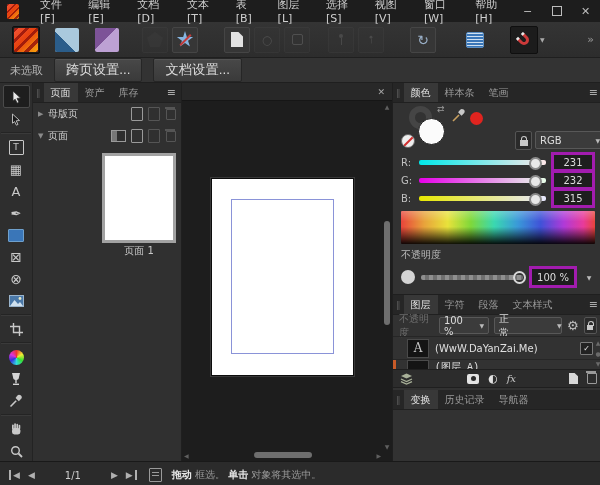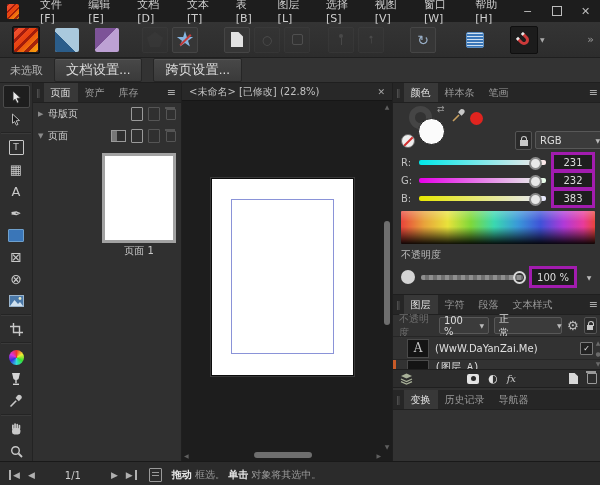--- a/index.html
+++ b/index.html
@@ -259,22 +259,22 @@
         <rect x="10" y="1.5" width="3" height="2.5" fill="#e8e8e8"></rect>
       </g>
     </svg>
   </div>
   <div class="dd-mini">▼</div>
   <div class="overflow-glyph">»</div>
 </div>
 
 <div class="contextbar">
   <span class="ctx-label">未选取</span>
+  <button class="ctx-btn">跨页设置...</button>
   <button class="ctx-btn">文档设置...</button>
-  <button class="ctx-btn">跨页设置...</button>
 </div>
 
 <div class="main">
 
   <div class="tools">
     <div class="tool sel">
       <svg width="13" height="14" viewBox="0 0 13 14">
         <path d="M3 1 L10.5 8 L7 8.4 L9 12.3 L7.2 13.2 L5.2 9.3 L3 11 Z" fill="#e8e8e8" stroke="#2a2a2a" stroke-width=".8"></path>
       </svg>
     </div>
@@ -389,21 +389,20 @@
     <div class="thumb-area">
       <div class="pthumb">
           <div class="pthumb-inner"></div>
         </div>
       <div class="pthumb-label">页面 1</div>
     </div>
   </div>
 
   <div class="canvas-col">
     <div class="doctab">
-      <span>&lt;未命名&gt; [已修改] (22.8%)</span>
       <span class="x">✕</span>
     </div>
     <div class="viewport">
       <div class="page">
         <div class="margins"></div>
       </div>
       <div class="vscroll">
         <span class="sarrow" style="top:0;">▲</span>
         <div class="vthumb"></div>
         <span class="sarrow" style="bottom:0;">▼</span>
@@ -460,21 +459,21 @@
         <div class="track g">
             <div class="handle"></div>
           </div>
         <div class="valbox">232</div>
       </div>
       <div class="srow">
         <span class="lab">B:</span>
         <div class="track b">
             <div class="handle"></div>
           </div>
-        <div class="valbox">383</div>
+        <div class="valbox">315</div>
       </div>
     </div>
     <div class="spectrum"></div>
     <div class="op-label">不透明度</div>
     <div class="op-row">
       <div class="op-swatch"></div>
       <div class="op-track">
           <div class="op-handle"></div>
         </div>
       <div class="valbox" style="width:42px;height:16px;">100 %</div>

